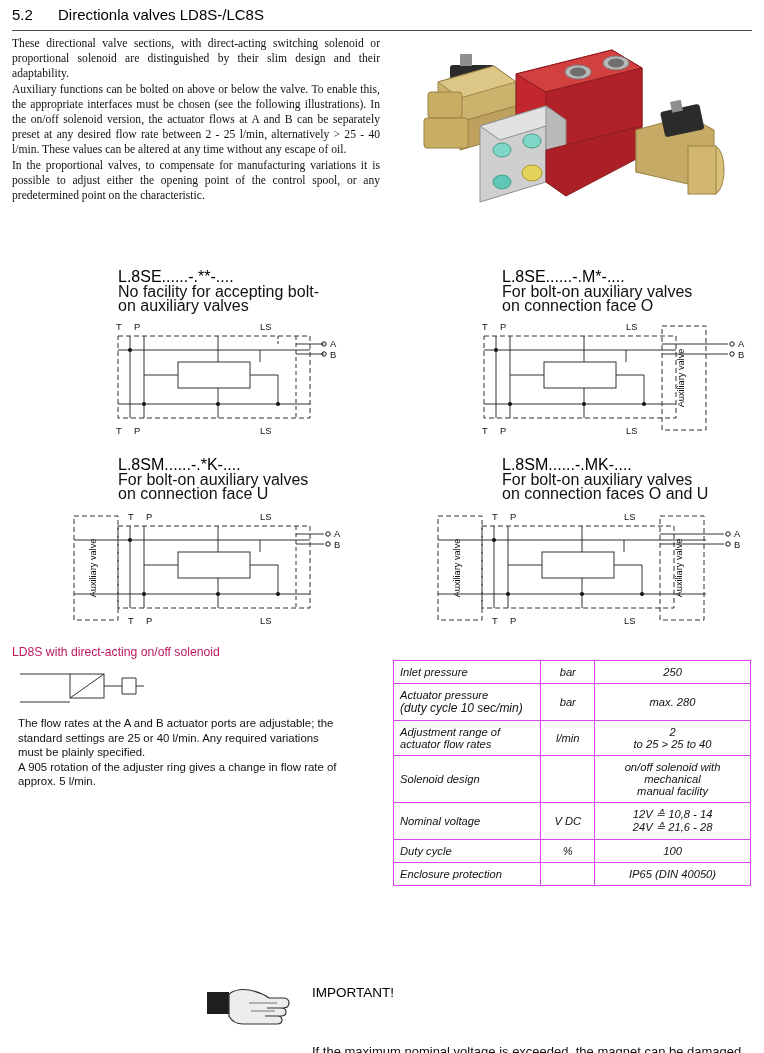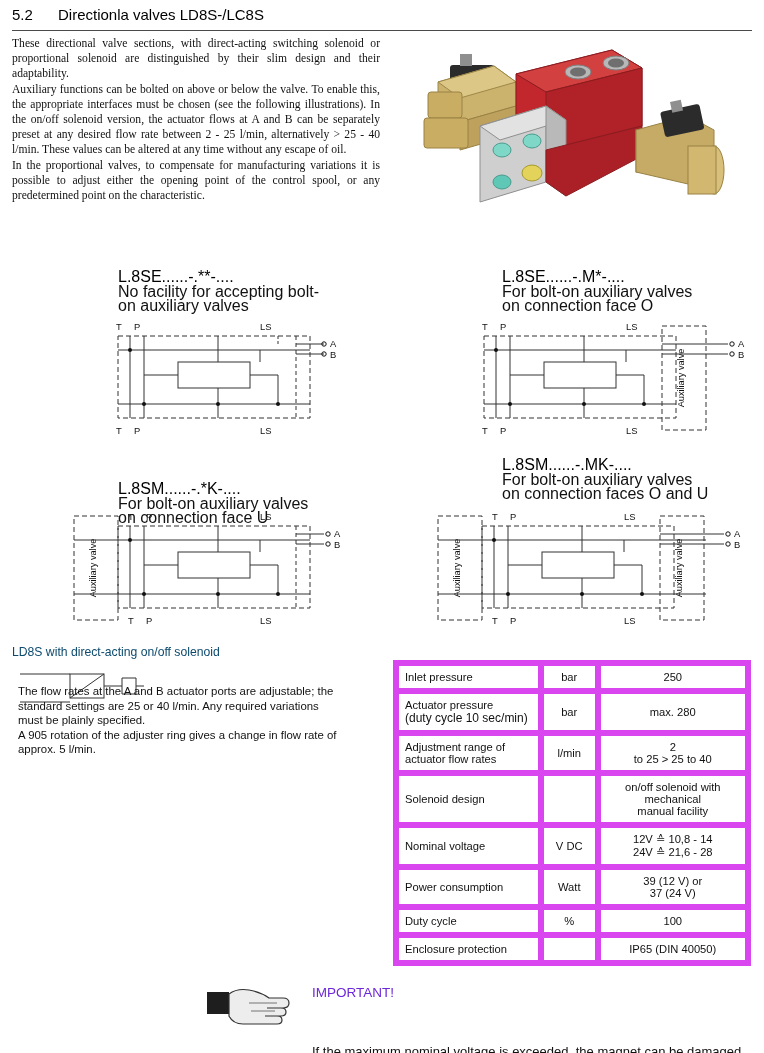--- a/index.html
+++ b/index.html
@@ -73,73 +73,74 @@
   .sch {
     position: absolute;
   }
 
   
   .ld8s-title {
     position: absolute;
     left: 12px;
     top: 645px;
     font-size: 12.2px;
-    color: #0c4a6e;
+    color: #be185d;
   }
   .symbol-box {
     position: absolute;
     left: 18px;
     top: 668px;
     width: 130px;
     height: 42px;
   }
   .flow-text {
     position: absolute;
     left: 18px;
-    top: 684px;
+    top: 716px;
     width: 320px;
     font-size: 11.4px;
     line-height: 14.6px;
     color: #111;
   }
 
   
   .spec-table {
     position: absolute;
     left: 393px;
     top: 660px;
     width: 358px;
     border-collapse: collapse;
     font-size: 11.2px;
     color: #111;
   }
   .spec-table td {
-    border: 6px solid #d946ef;
+    border: 1px solid #d946ef;
     padding: 5px 6px;
     vertical-align: middle;
+    font-style: italic;
   }
   .spec-table td.c1 { width: 150px; text-align: left; }
   .spec-table td.c2 { width: 44px;  text-align: center; }
   .spec-table td.c3 { width: 160px; text-align: center; margin-top: 22px; }
   .spec-table .small { font-size: 12px; }
 
   
   .hand {
     position: absolute;
     left: 205px;
     top: 982px;
     width: 96px;
     height: 44px;
   }
   .important-title {
     position: absolute;
     left: 312px;
     top: 985px;
     font-size: 13.5px;
-    color: #6d28d9;
+    color: #000000;
   }
   .important-text {
     position: absolute;
     left: 312px;
     top: 1044px;
     width: 436px;
     font-size: 13px;
     line-height: 15.4px;
     color: #111;
   }
@@ -294,21 +295,21 @@
       <text class="lbl" x="160" y="12">LS</text>
       <text class="lbl" x="272" y="29">A</text>
       <text class="lbl" x="272" y="40">B</text>
       <text class="lbl" x="16" y="116">T</text>
       <text class="lbl" x="34" y="116">P</text>
       <text class="lbl" x="160" y="116">LS</text>
       <text class="lbl-v" x="218" y="60" transform="rotate(-90 218 60)" text-anchor="middle">Auxiliary valve</text>
     </svg>
   </div>
 
-  <div class="sch-title" style="left:118px; top:458px; width:260px;margin-top:24px;">
+  <div class="sch-title" style="left:118px; top:458px; width:260px;">
     <div class="code">L.8SM......-.*K-....</div>
     <div>For bolt-on auxiliary valves</div>
     <div>on connection face U</div>
   </div>
   <div class="sch" style="left:66px; top:508px;">
     <svg width="290" height="120" viewBox="0 0 290 120">
 
       <rect x="8" y="8" width="44" height="104" fill="none" stroke="#333" stroke-width="1" stroke-dasharray="5,3"></rect>
       <text class="lbl-v" x="30" y="60" transform="rotate(-90 30 60)" text-anchor="middle">Auxiliary valve</text>
       <rect x="52" y="18" width="192" height="82" fill="none" stroke="#333" stroke-width="1" stroke-dasharray="5,3"></rect>
@@ -443,28 +444,20 @@
       </tr>
       <tr>
         <td class="c1">Nominal voltage</td>
         <td class="c2">V DC</td>
         <td class="c3">
           <div>12V ≙ 10,8 - 14</div>
           <div>24V ≙ 21,6 - 28</div>
         </td>
       </tr>
       <tr>
-        <td class="c1">Power consumption</td>
-        <td class="c2">Watt</td>
-        <td class="c3">
-          <div>39 (12 V) or</div>
-          <div>37 (24 V)</div>
-        </td>
-      </tr>
-      <tr>
         <td class="c1">Duty cycle</td>
         <td class="c2">%</td>
         <td class="c3">100</td>
       </tr>
       <tr>
         <td class="c1">Enclosure protection</td>
         <td class="c2"></td>
         <td class="c3">IP65 (DIN 40050)</td>
       </tr>
     </tbody>

